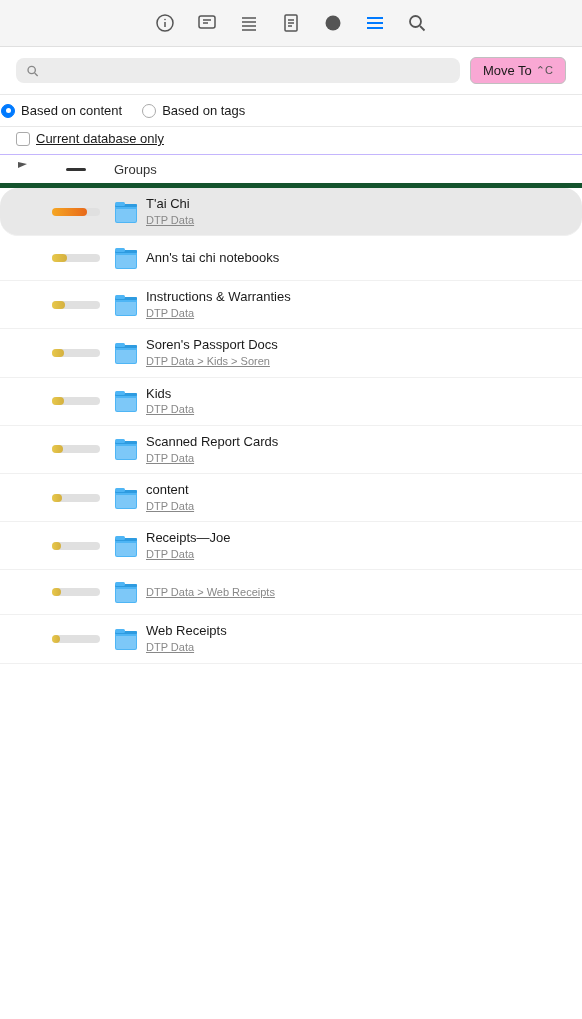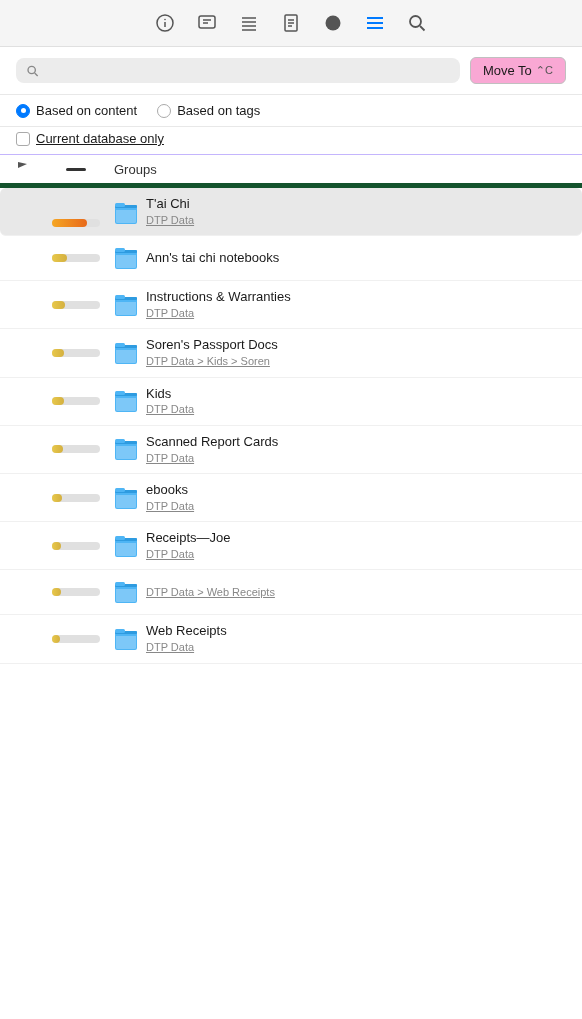--- a/index.html
+++ b/index.html
@@ -89,21 +89,21 @@
 
     .move-to-btn .kbd {
       font-size: 11px;
       color: #555;
     }
 
     .filter-options {
       display: flex;
       align-items: center;
       gap: 20px;
-      padding: 8px 16px;
+      padding: 8px 1px;
       border-bottom: 1px solid #e8e8e8;
     }
 
     .radio-option {
       display: flex;
       align-items: center;
       gap: 6px;
       font-size: 13px;
       cursor: pointer;
     }
@@ -184,22 +184,21 @@
       display: flex;
       align-items: center;
       padding: 8px 8px;
       gap: 8px;
       border-bottom: 1px solid #f0f0f0;
       cursor: pointer;
     }
 
     .result-item.selected {
       background: #e8e8e8;
-      border-radius: 6px;
-      align-items: flex-end;
+      border-radius: 18px;
     }
 
     .item-flag {
       width: 30px;
       display: flex;
       align-items: center;
       justify-content: center;
     }
 
     .item-score {
@@ -500,21 +499,21 @@
       <div class="item-icon">
         <svg width="22" height="26" viewBox="0 0 22 26">
     <rect x="0" y="5" width="22" height="19" rx="2" fill="#4eb5f5"></rect>
     <rect x="0" y="5" width="22" height="3" rx="1" fill="#2e9be0"></rect>
     <rect x="0" y="3" width="10" height="4" rx="1.5" fill="#4eb5f5"></rect>
     <rect x="1" y="8" width="20" height="15" rx="1.5" fill="#7dc8f8"></rect>
     <rect x="1" y="8" width="20" height="2" rx="0" fill="#4eb5f5"></rect>
   </svg>
       </div>
       <div class="item-text">
-        <div class="item-title">ebooks</div>
+        <div class="item-title">content</div>
         <div class="item-subtitle">DTP Data</div>
       </div>
     </div>
     <div class="result-item">
       <div class="item-flag"></div>
       <div class="item-score">
         <div class="score-bar">
           <div class="score-fill yellow" style="width: 19%;"></div>
         </div>
       </div>

